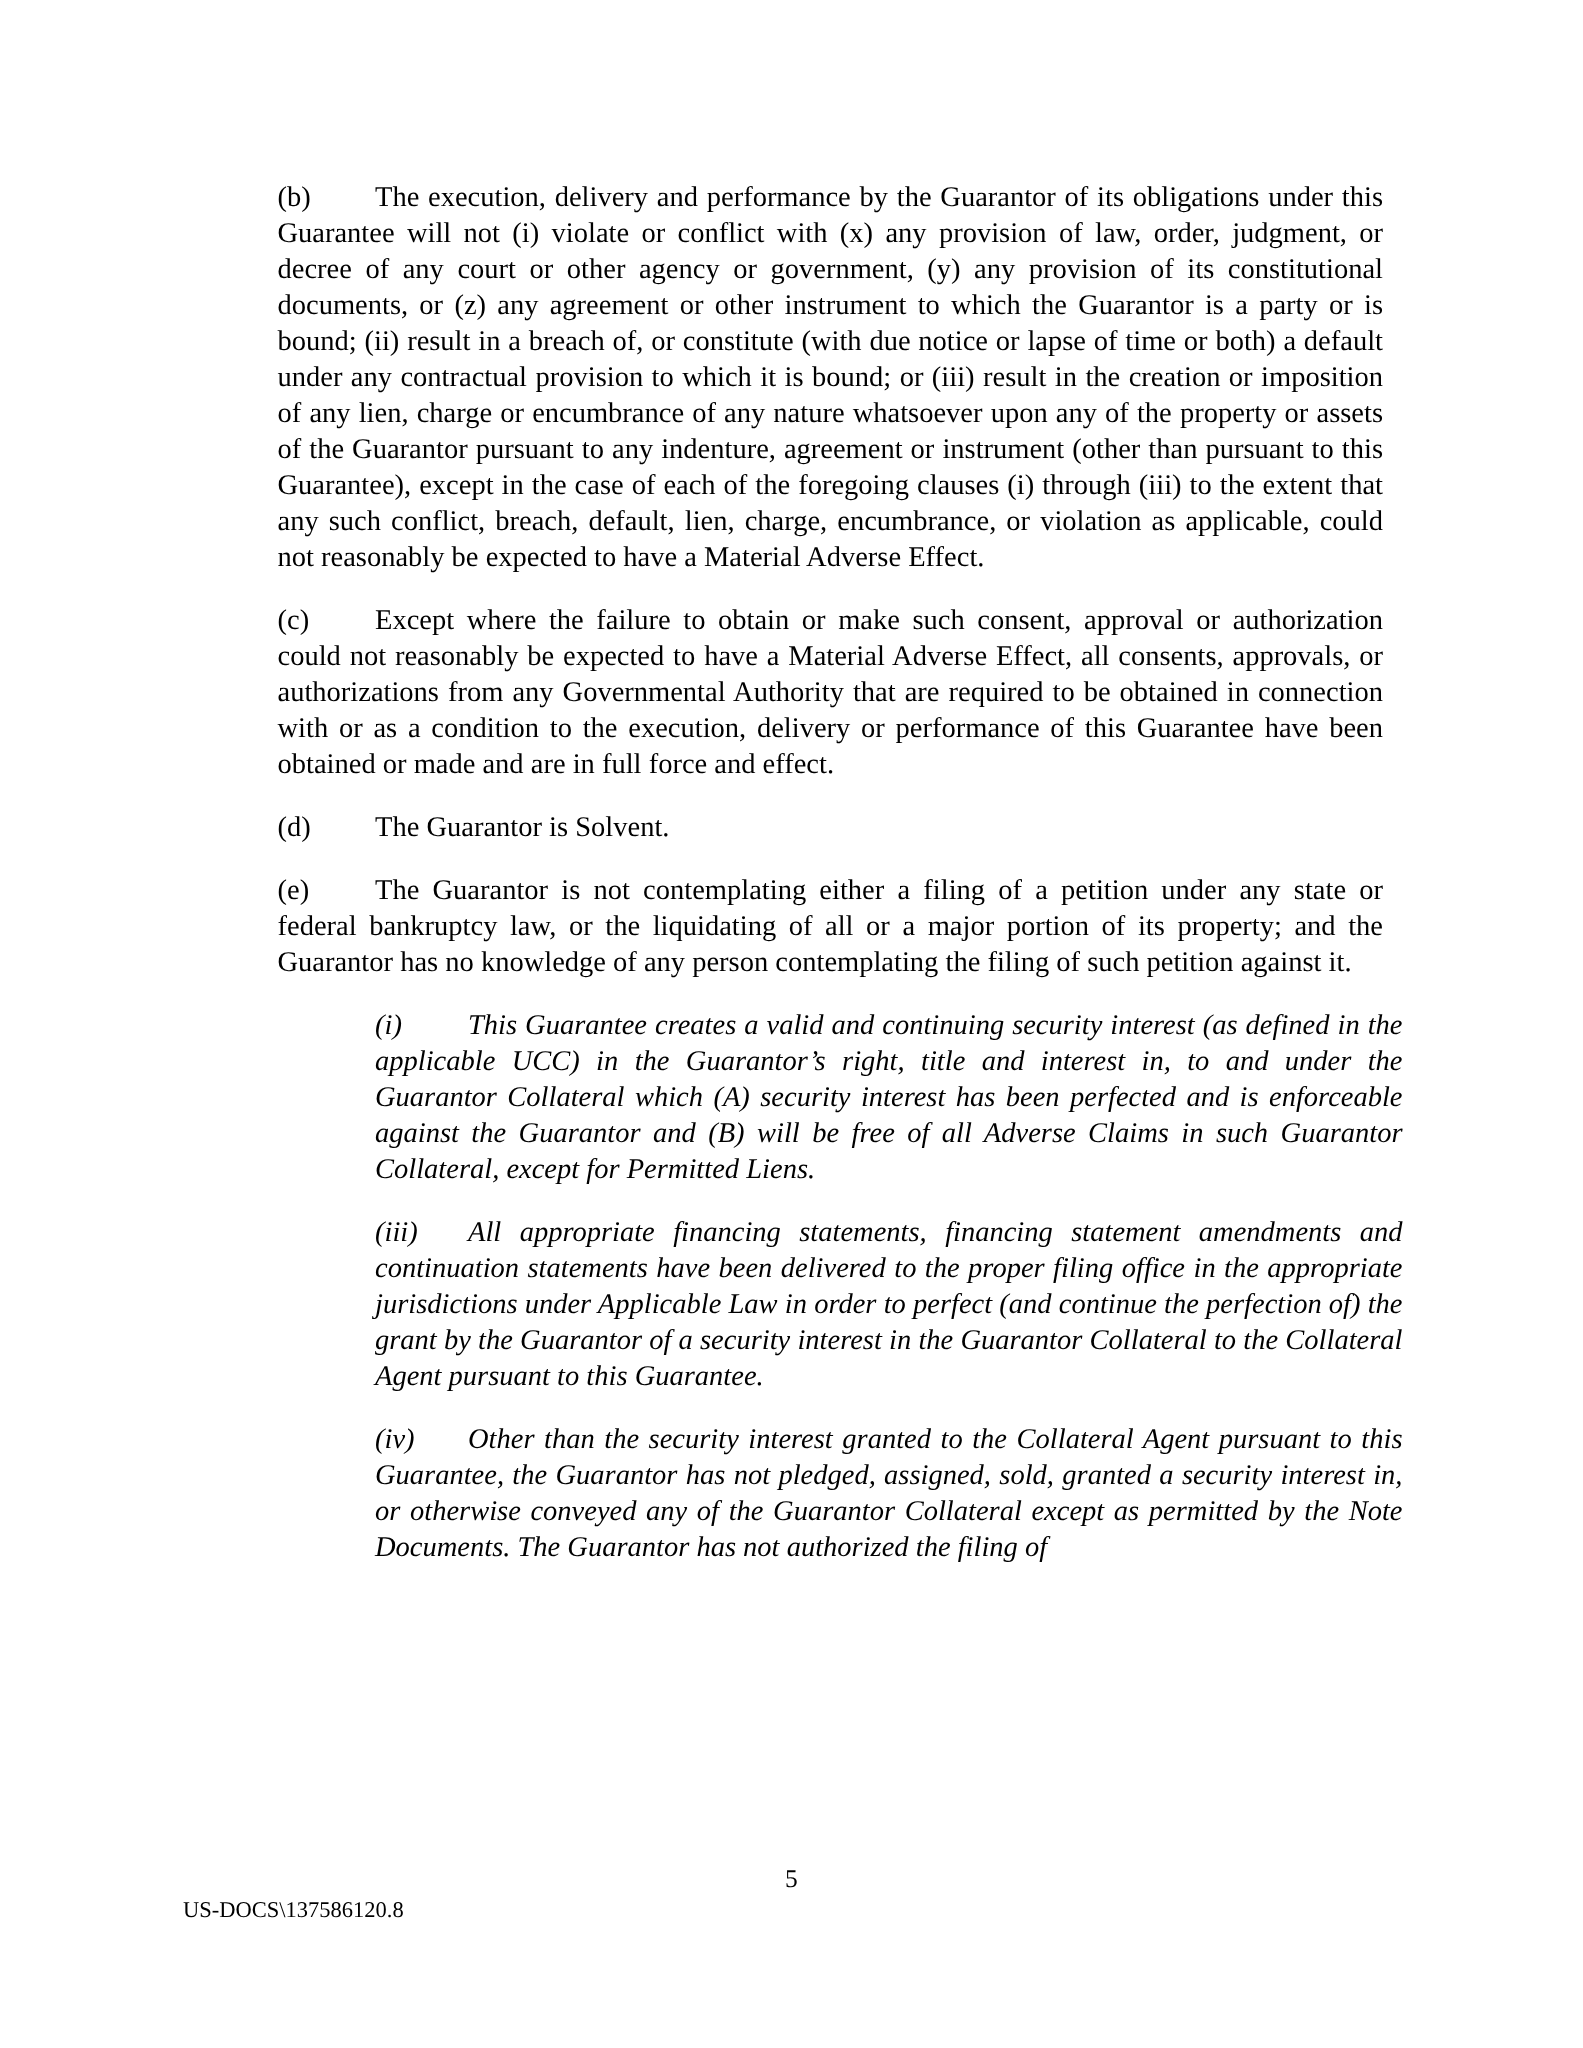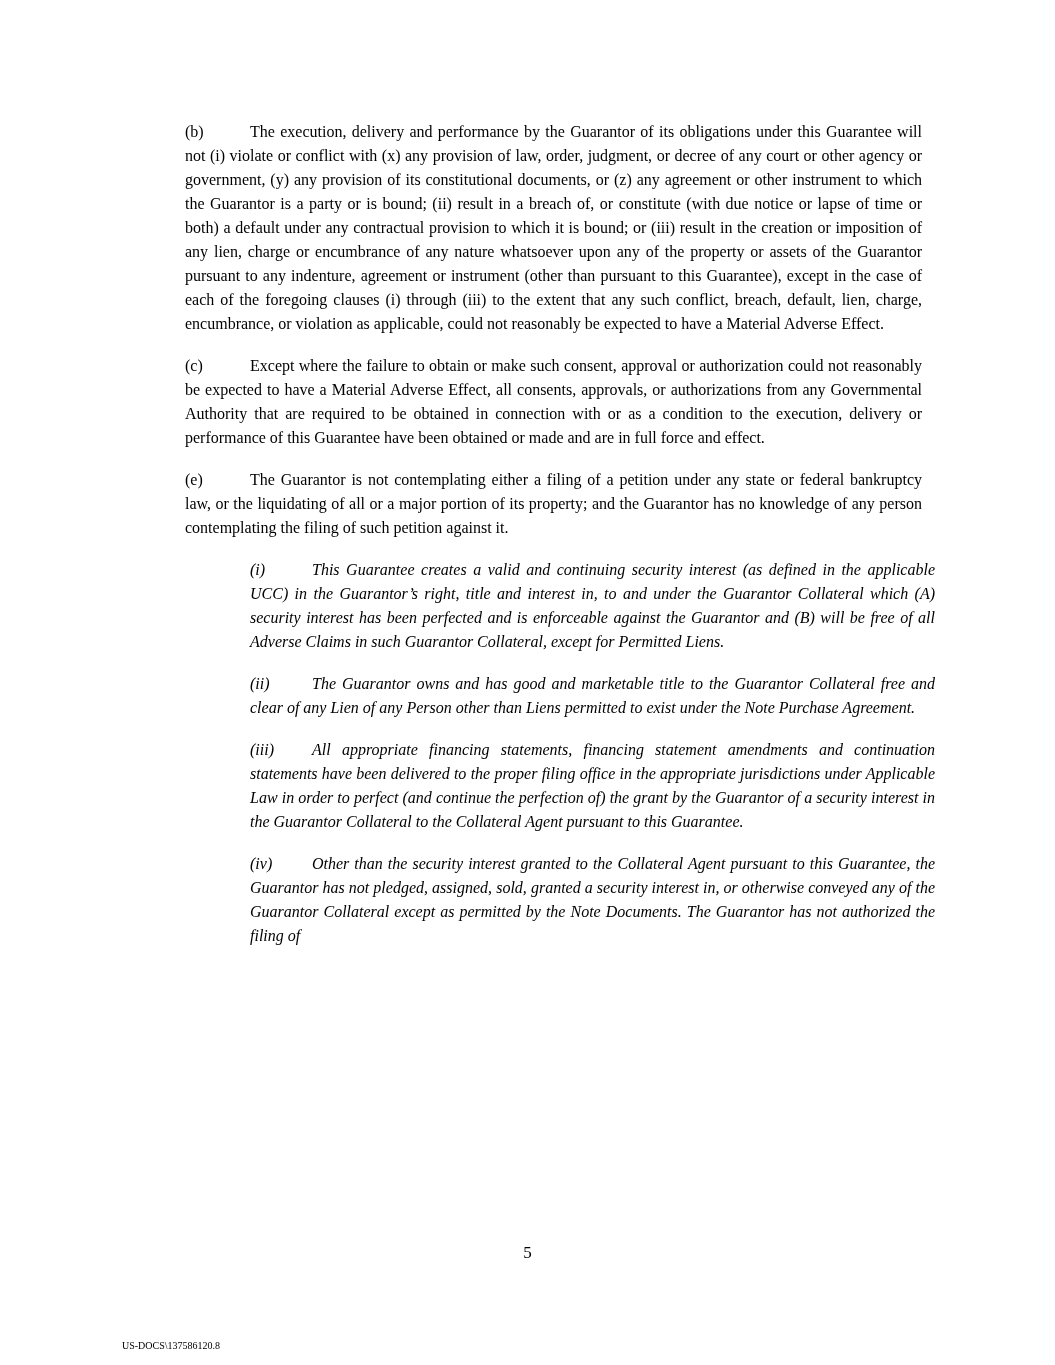--- a/index.html
+++ b/index.html
@@ -20,21 +20,21 @@
     inset: 0;
     background: #ffffff;
   }
   .content {
     position: absolute;
     left: 185px;
     top: 120px;
     width: 750px;
   }
   .para {
-    font-size: 16px;
+    font-size: 19px;
     line-height: 24px;
     text-align: justify;
     margin: 0 13px 18px 0;
     text-justify: inter-word;
   }
   .para .label {
     display: inline-block;
     width: 65px;
   }
   .para.sub {
@@ -49,43 +49,43 @@
     position: absolute;
     top: 1242px;
     left: 0;
     width: 1055px;
     text-align: center;
     font-size: 17px;
     line-height: 22px;
   }
   .footer {
     position: absolute;
-    top: 1338px;
+    top: 1266px;
     left: 122px;
-    font-size: 10px;
+    font-size: 15px;
     line-height: 16px;
   }
 </style>
 </head>
 <body>
 
 <div class="page">
   <div class="content">
 
     <p class="para"><span class="label">(b)</span><span>The execution, delivery and performance by the Guarantor of its obligations under this Guarantee will not (i) violate or conflict with (x) any provision of law, order, judgment, or decree of any court or other agency or government, (y) any provision of its constitutional documents, or (z) any agreement or other instrument to which the Guarantor is a party or is bound; (ii) result in a breach of, or constitute (with due notice or lapse of time or both) a default under any contractual provision to which it is bound; or (iii) result in the creation or imposition of any lien, charge or encumbrance of any nature whatsoever upon any of the property or assets of the Guarantor pursuant to any indenture, agreement or instrument (other than pursuant to this Guarantee), except in the case of each of the foregoing clauses (i) through (iii) to the extent that any such conflict, breach, default, lien, charge, encumbrance, or violation as applicable, could not reasonably be expected to have a Material Adverse Effect.</span></p>
 
     <p class="para"><span class="label">(c)</span><span>Except where the failure to obtain or make such consent, approval or authorization could not reasonably be expected to have a Material Adverse Effect, all consents, approvals, or authorizations from any Governmental Authority that are required to be obtained in connection with or as a condition to the execution, delivery or performance of this Guarantee have been obtained or made and are in full force and effect.</span></p>
 
+    <p class="para"><span class="label">(d)</span><span>The Guarantor is Solvent.</span></p>
 
     <p class="para"><span class="label">(e)</span><span>The Guarantor is not contemplating either a filing of a petition under any state or federal bankruptcy law, or the liquidating of all or a major portion of its property; and the Guarantor has no knowledge of any person contemplating the filing of such petition against it.</span></p>
 
 
     <p class="para sub"><span class="label">(i)</span><span>This Guarantee creates a valid and continuing security interest (as defined in the applicable UCC) in the Guarantor’s right, title and interest in, to and under the Guarantor Collateral which (A) security interest has been perfected and is enforceable against the Guarantor and (B) will be free of all Adverse Claims in such Guarantor Collateral, except for Permitted Liens.</span></p>
 
-    <p class="para sub"><span class="label">(ii)</span><span>The Guarantor owns and has good and marketable title to the Guarantor Collateral free and clear of any Lien of any Person other than Liens permitted to exist under the Note Purchase Agreement.</span></p>
 
     <p class="para sub"><span class="label">(iii)</span><span>All appropriate financing statements, financing statement amendments and continuation statements have been delivered to the proper filing office in the appropriate jurisdictions under Applicable Law in order to perfect (and continue the perfection of) the grant by the Guarantor of a security interest in the Guarantor Collateral to the Collateral Agent pursuant to this Guarantee.</span></p>
 
     <p class="para sub"><span class="label">(iv)</span><span>Other than the security interest granted to the Collateral Agent pursuant to this Guarantee, the Guarantor has not pledged, assigned, sold, granted a security interest in, or otherwise conveyed any of the Guarantor Collateral except as permitted by the Note Documents.  The Guarantor has not authorized the filing of</span></p>
 
   </div>
 
   <div class="page-number">5</div>
   <div class="footer">US-DOCS\137586120.8</div>
 </div>

